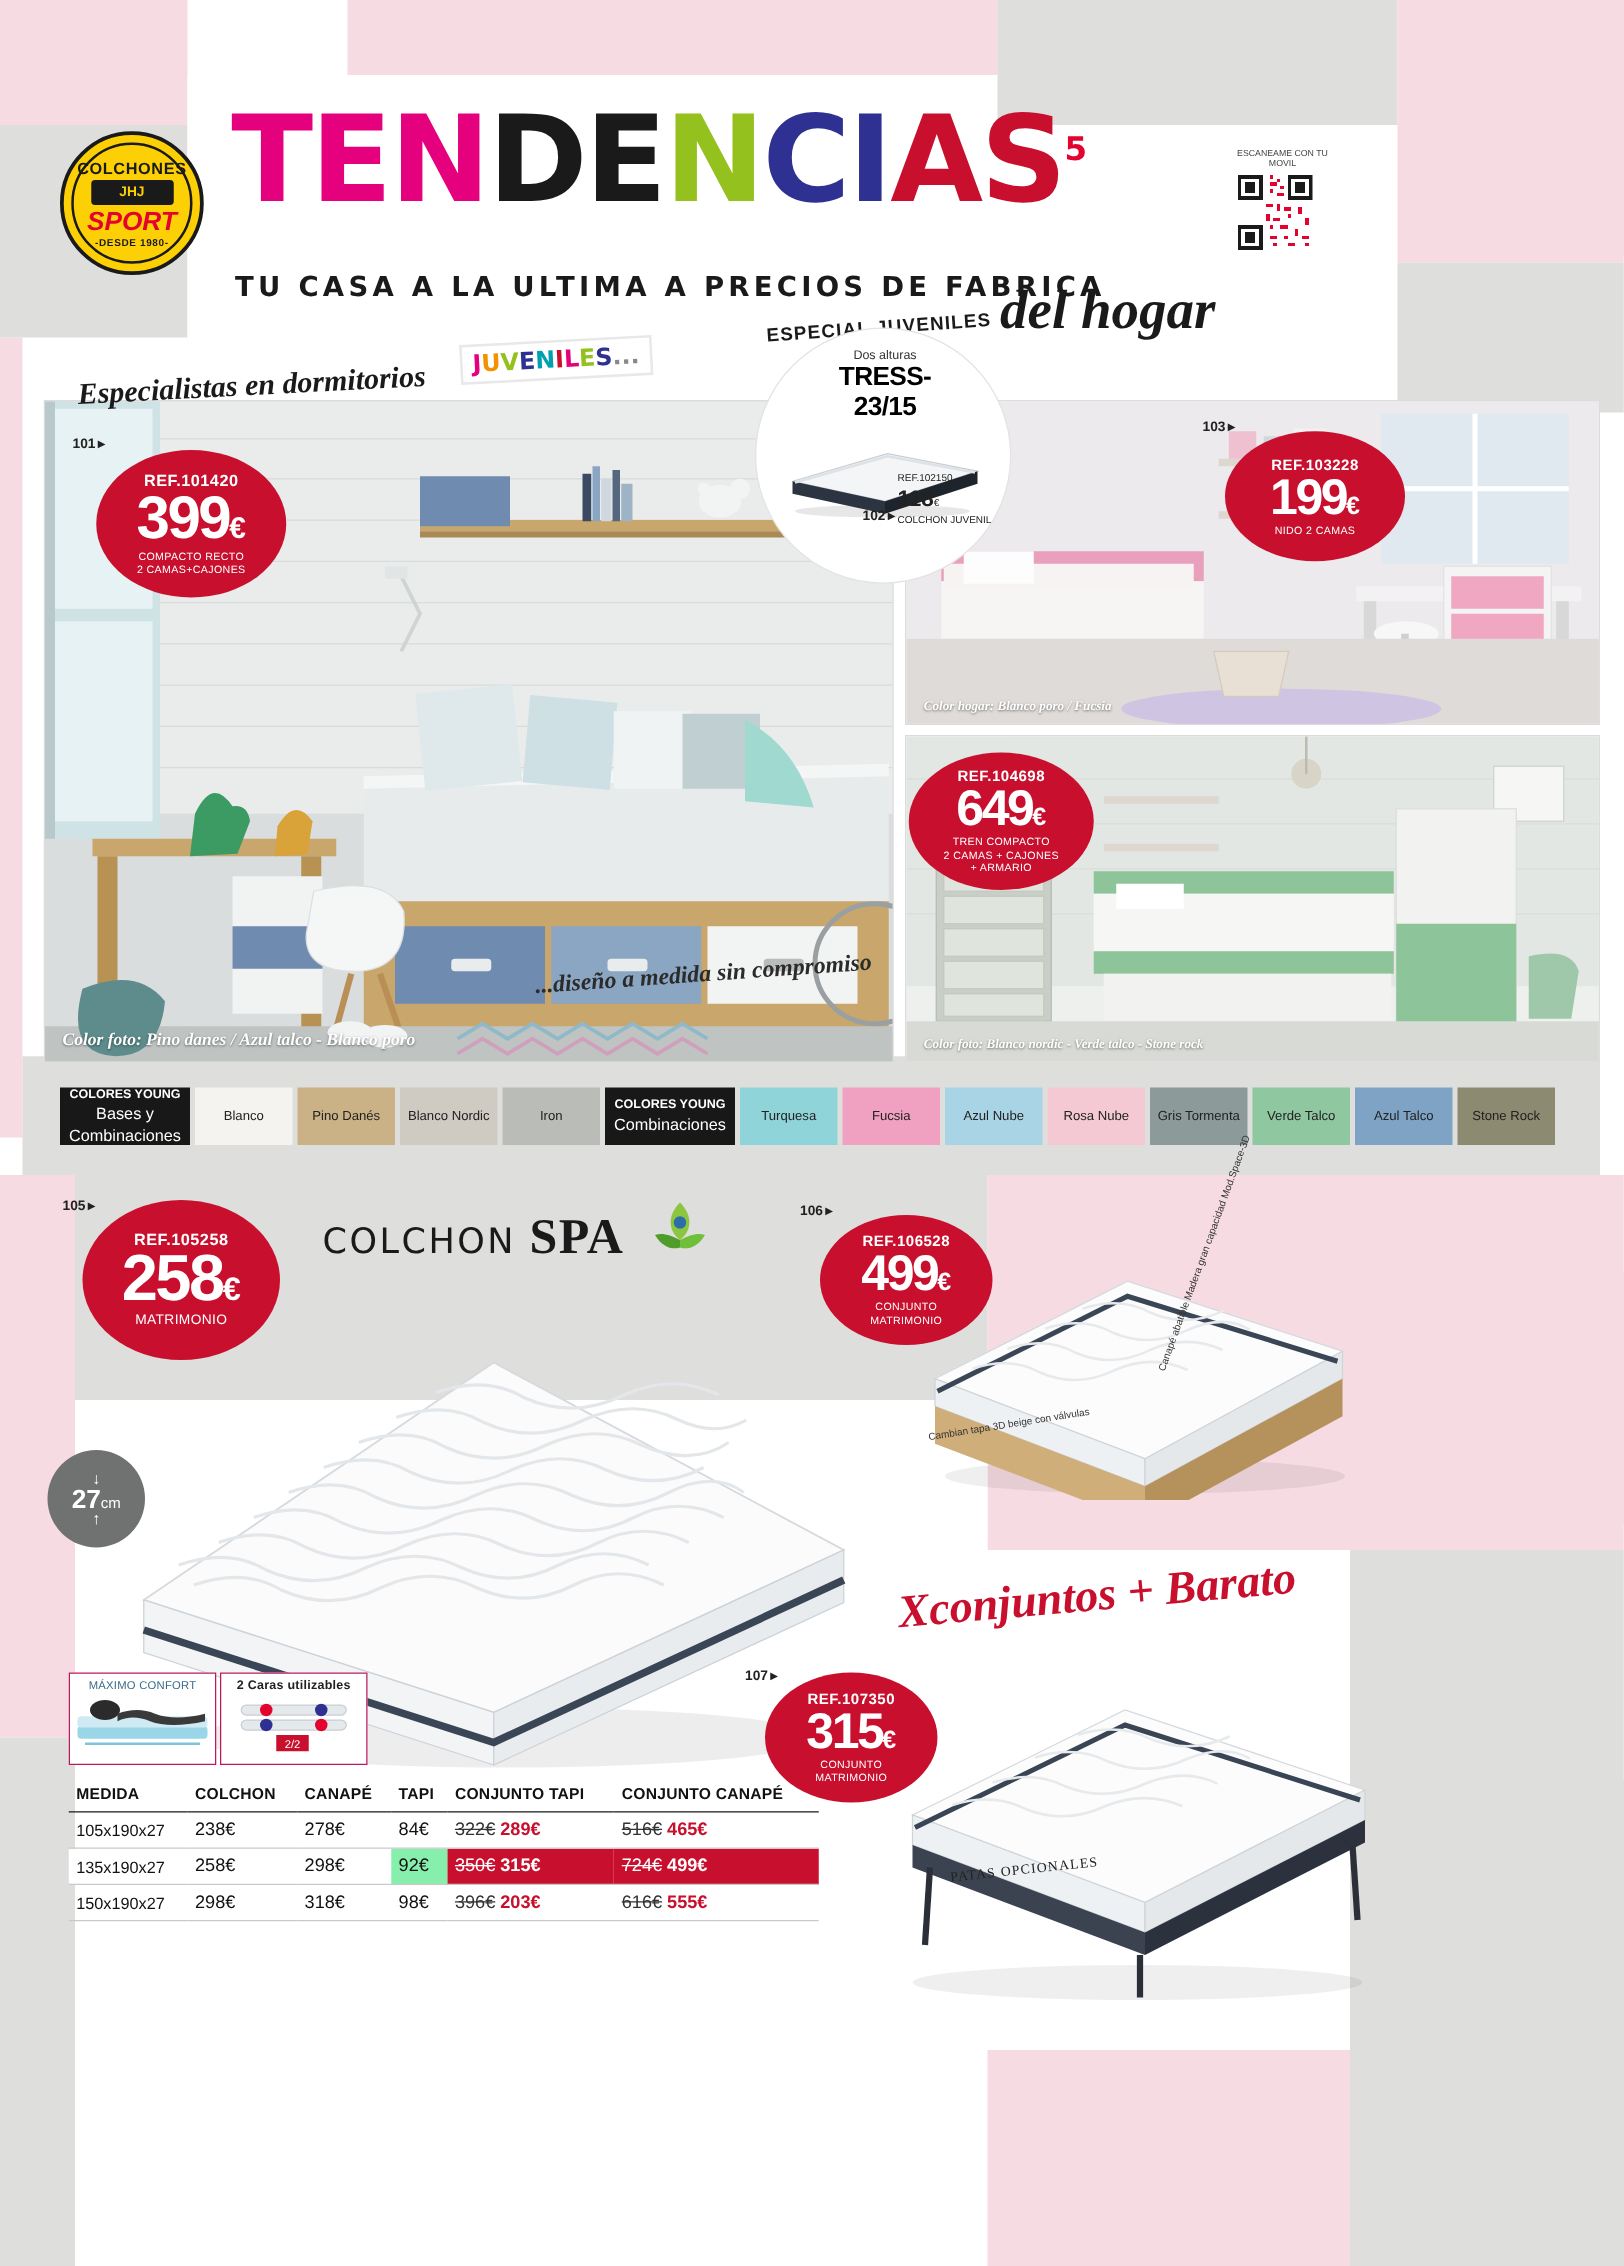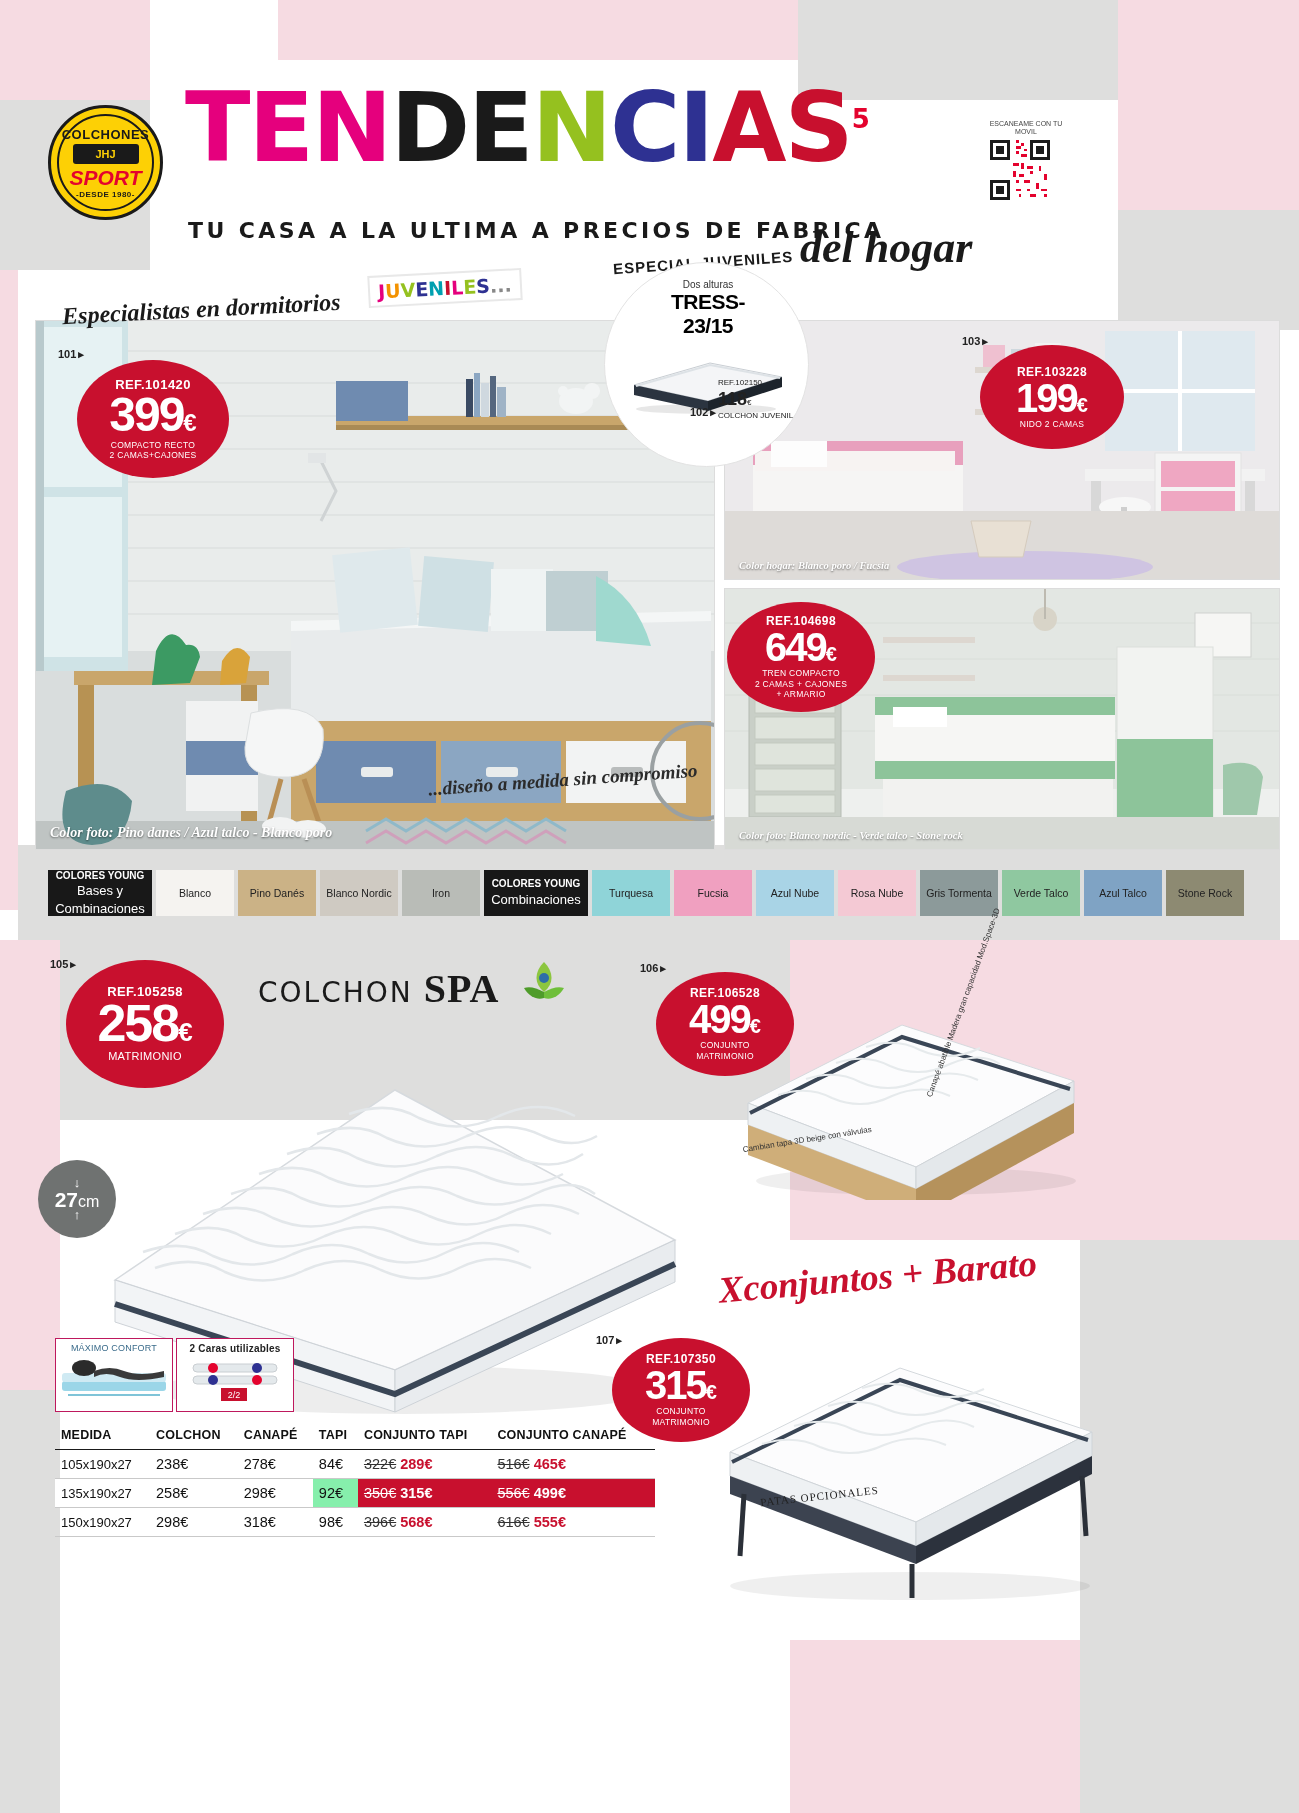--- a/index.html
+++ b/index.html
@@ -162,21 +162,21 @@
 
   .mattress-big {
     position: absolute; left: 95px; top: 1030px; width: 600px; height: 400px; z-index: 5;
   }
   .height-badge {
     position: absolute; left: 38px; top: 1160px; width: 78px; height: 78px;
     border-radius: 50%; background: #6f7271; color: #fff; z-index: 10;
     display: flex; flex-direction: column; align-items: center; justify-content: center;
     font-size: 21px; font-weight: bold; line-height: 1;
   }
-  .height-badge .cm { font-size: 16px; font-weight: normal; }
+  .height-badge .cm { font-size: 12px; font-weight: normal; }
   .height-badge .ar { font-size: 13px; line-height: .8; }
 
   .feature-box {
     position: absolute; top: 1338px; border: 1px solid #be185d; background: #fff; z-index: 7;
     text-align: center; padding-top: 4px;
   }
   .feature-box .cap { font-size: 9px; color: #3a6b8a; letter-spacing: .2px; }
   .fb1 { left: 55px; width: 118px; height: 74px; }
   .fb2 { left: 176px; width: 118px; height: 74px; }
 
@@ -680,28 +680,28 @@
       <td>84€</td>
       <td><span class="old">322€</span> <span class="new">289€</span></td>
       <td><span class="old">516€</span> <span class="new">465€</span></td>
     </tr>
     <tr class="hl">
       <td class="med" style="background:#fff;color:#111;">135x190x27</td>
       <td style="background:#fff;color:#111;">258€</td>
       <td style="background:#fff;color:#111;">298€</td>
       <td style="background:#86efac;color:#111;">92€</td>
       <td><span class="old">350€</span> <span class="new">315€</span></td>
-      <td><span class="old">556€</span> <span class="new">499€</span></td>
+      <td><span class="old">724€</span> <span class="new">499€</span></td>
     </tr>
     <tr>
       <td class="med">150x190x27</td>
       <td>298€</td>
       <td>318€</td>
       <td>98€</td>
-      <td><span class="old">396€</span> <span class="new">568€</span></td>
+      <td><span class="old">396€</span> <span class="new">203€</span></td>
       <td><span class="old">616€</span> <span class="new">555€</span></td>
     </tr>
   </tbody>
 </table>
 
 <div class="tag" style="left:640px;top:962px;">106</div>
 <div class="bubble" style="left:656px;top:972px;width:138px;height:104px;">
   <div class="ref" style="font-size:12px;">REF.106528</div>
   <div class="price" style="font-size:40px;"><span>499</span><span class="eur">€</span></div>
   <div class="desc">CONJUNTO<br>MATRIMONIO</div>

